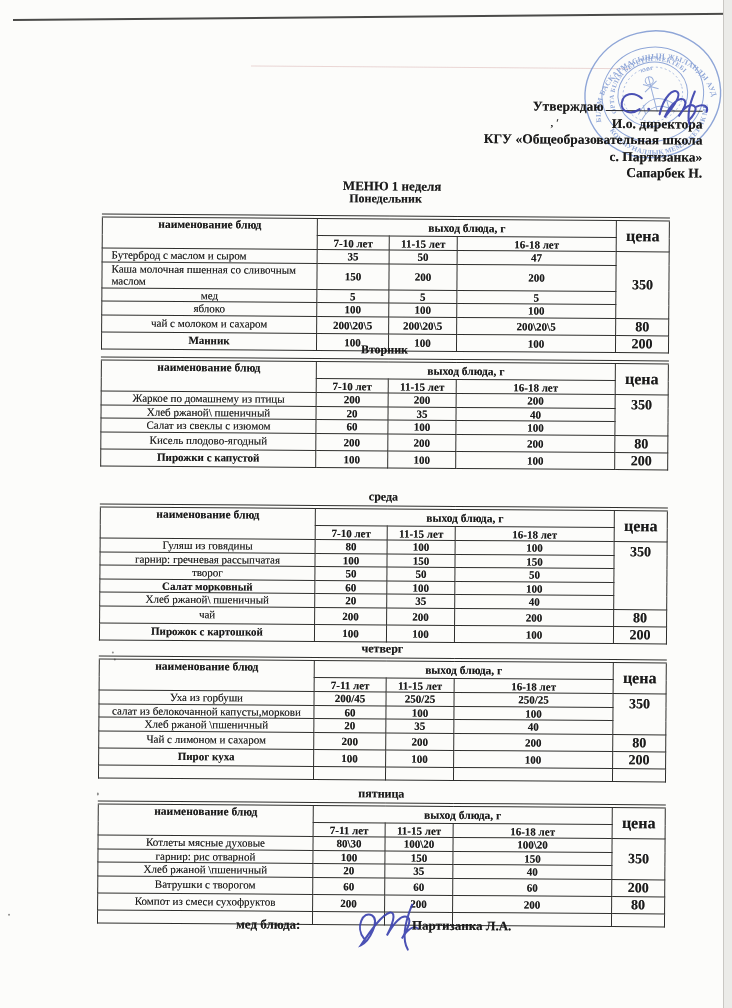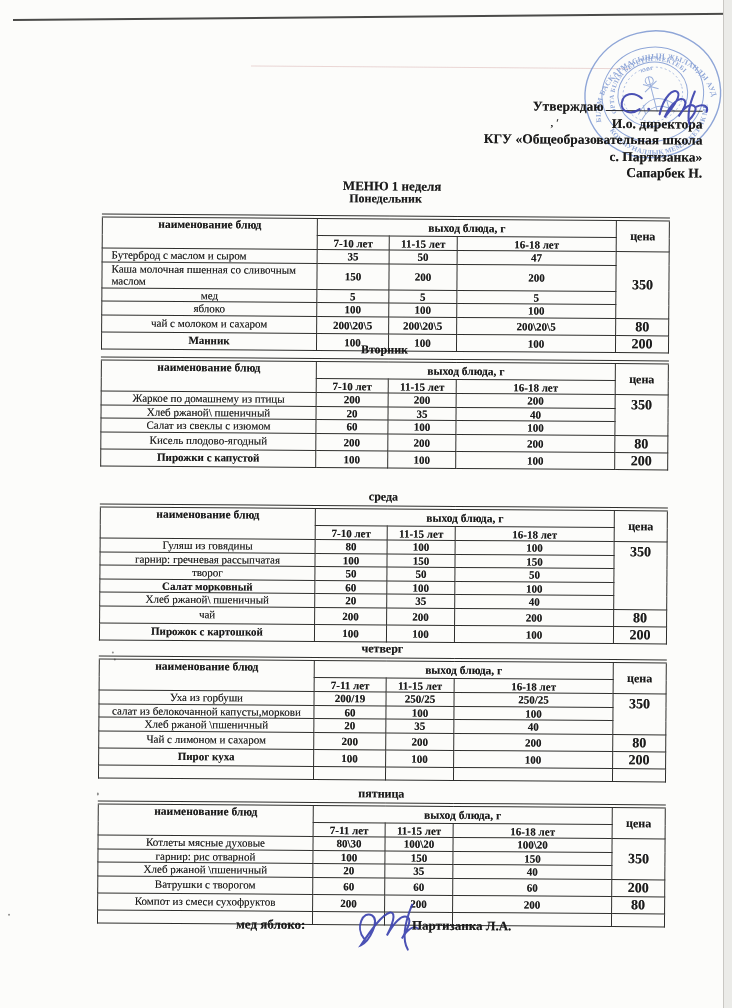--- a/index.html
+++ b/index.html
@@ -25,21 +25,21 @@
         font-size:13px;font-weight:bold;}
 
   
   .day-section{position:absolute;left:103px;width:567px;}
   .day-label{font-weight:bold;font-size:12px;line-height:13px;text-align:center;}
   table.menu{border-collapse:collapse;table-layout:fixed;width:567px;
         border:1.4px solid #2f2f2d;border-top:4px double #2f2f2d;}
   table.menu th,table.menu td{border:1px solid #2f2f2d;padding:0 3px;overflow:hidden;}
   th.h-name{font-size:11.5px;height:16px;vertical-align:top;padding-top:2px;text-align:center;}
   th.h-group{font-size:11.5px;height:16px;text-align:center;vertical-align:middle;}
-  th.h-price{font-size:12px;text-align:center;vertical-align:middle;}
+  th.h-price{font-size:16px;text-align:center;vertical-align:middle;}
   th.h-age{font-size:11px;height:13px;text-align:center;}
   td.dish{font-size:11px;height:12px;text-align:center;line-height:12.5px;}
   td.dish.left{text-align:left;padding-left:9px;}
   td.dish.bold{font-weight:bold;}
   td.val{font-size:11px;height:12px;text-align:center;font-weight:bold;}
   td.price{font-size:14px;text-align:center;font-weight:bold;vertical-align:middle;}
   td.price.top{vertical-align:top;padding-top:2px;}
 
   
   .med-footer{position:absolute;left:103px;top:911px;width:567px;height:60px;font-size:13px;font-weight:bold;}
@@ -331,21 +331,21 @@
               </tr>
               <tr>
                 <th class="h-age">7-11 лет</th>
                 <th class="h-age">11-15 лет</th>
                 <th class="h-age">16-18 лет</th>
               </tr>
             </thead>
             <tbody>
               <tr>
                 <td class="dish">Уха из горбуши</td>
-                <td class="val">200/19</td>
+                <td class="val">200/45</td>
                 <td class="val">250/25</td>
                 <td class="val">250/25</td>
                 <td class="price top" rowspan="3">350</td>
               </tr>
               <tr>
                 <td class="dish">салат из белокочанной капусты,моркови</td>
                 <td class="val">60</td>
                 <td class="val">100</td>
                 <td class="val">100</td>
               </tr>
@@ -441,21 +441,21 @@
                 <td class="val"></td>
                 <td class="val"></td>
                 <td class="price" rowspan="1"></td>
               </tr>
             </tbody>
           </table>
         </div>
       </div>
 
     <div class="med-footer txt">
-      <span class="med-label">мед яблоко:</span>
+      <span class="med-label">мед блюда:</span>
       <svg class="abs-svg" style="left:245px;top:-17px;" width="95" height="58" viewBox="0 0 95 58">
         <g fill="none" stroke="#3c43ae" stroke-width="2" stroke-linecap="round" opacity=".92">
           <path d="M 22,42 C 13,31 21,14 30,19 C 38,24 28,45 19,49 C 29,34 40,18 48,16 C 55,15 50,30 45,39 C 52,26 60,17 66,21 C 70,24 64,36 60,42 C 65,33 72,28 76,32"></path>
           <path d="M 70,8 C 64,23 59,41 66,53"></path>
         </g>
       </svg>
       <span class="med-name">Партизанка Л.А.</span>
     </div>
 
   </div>

